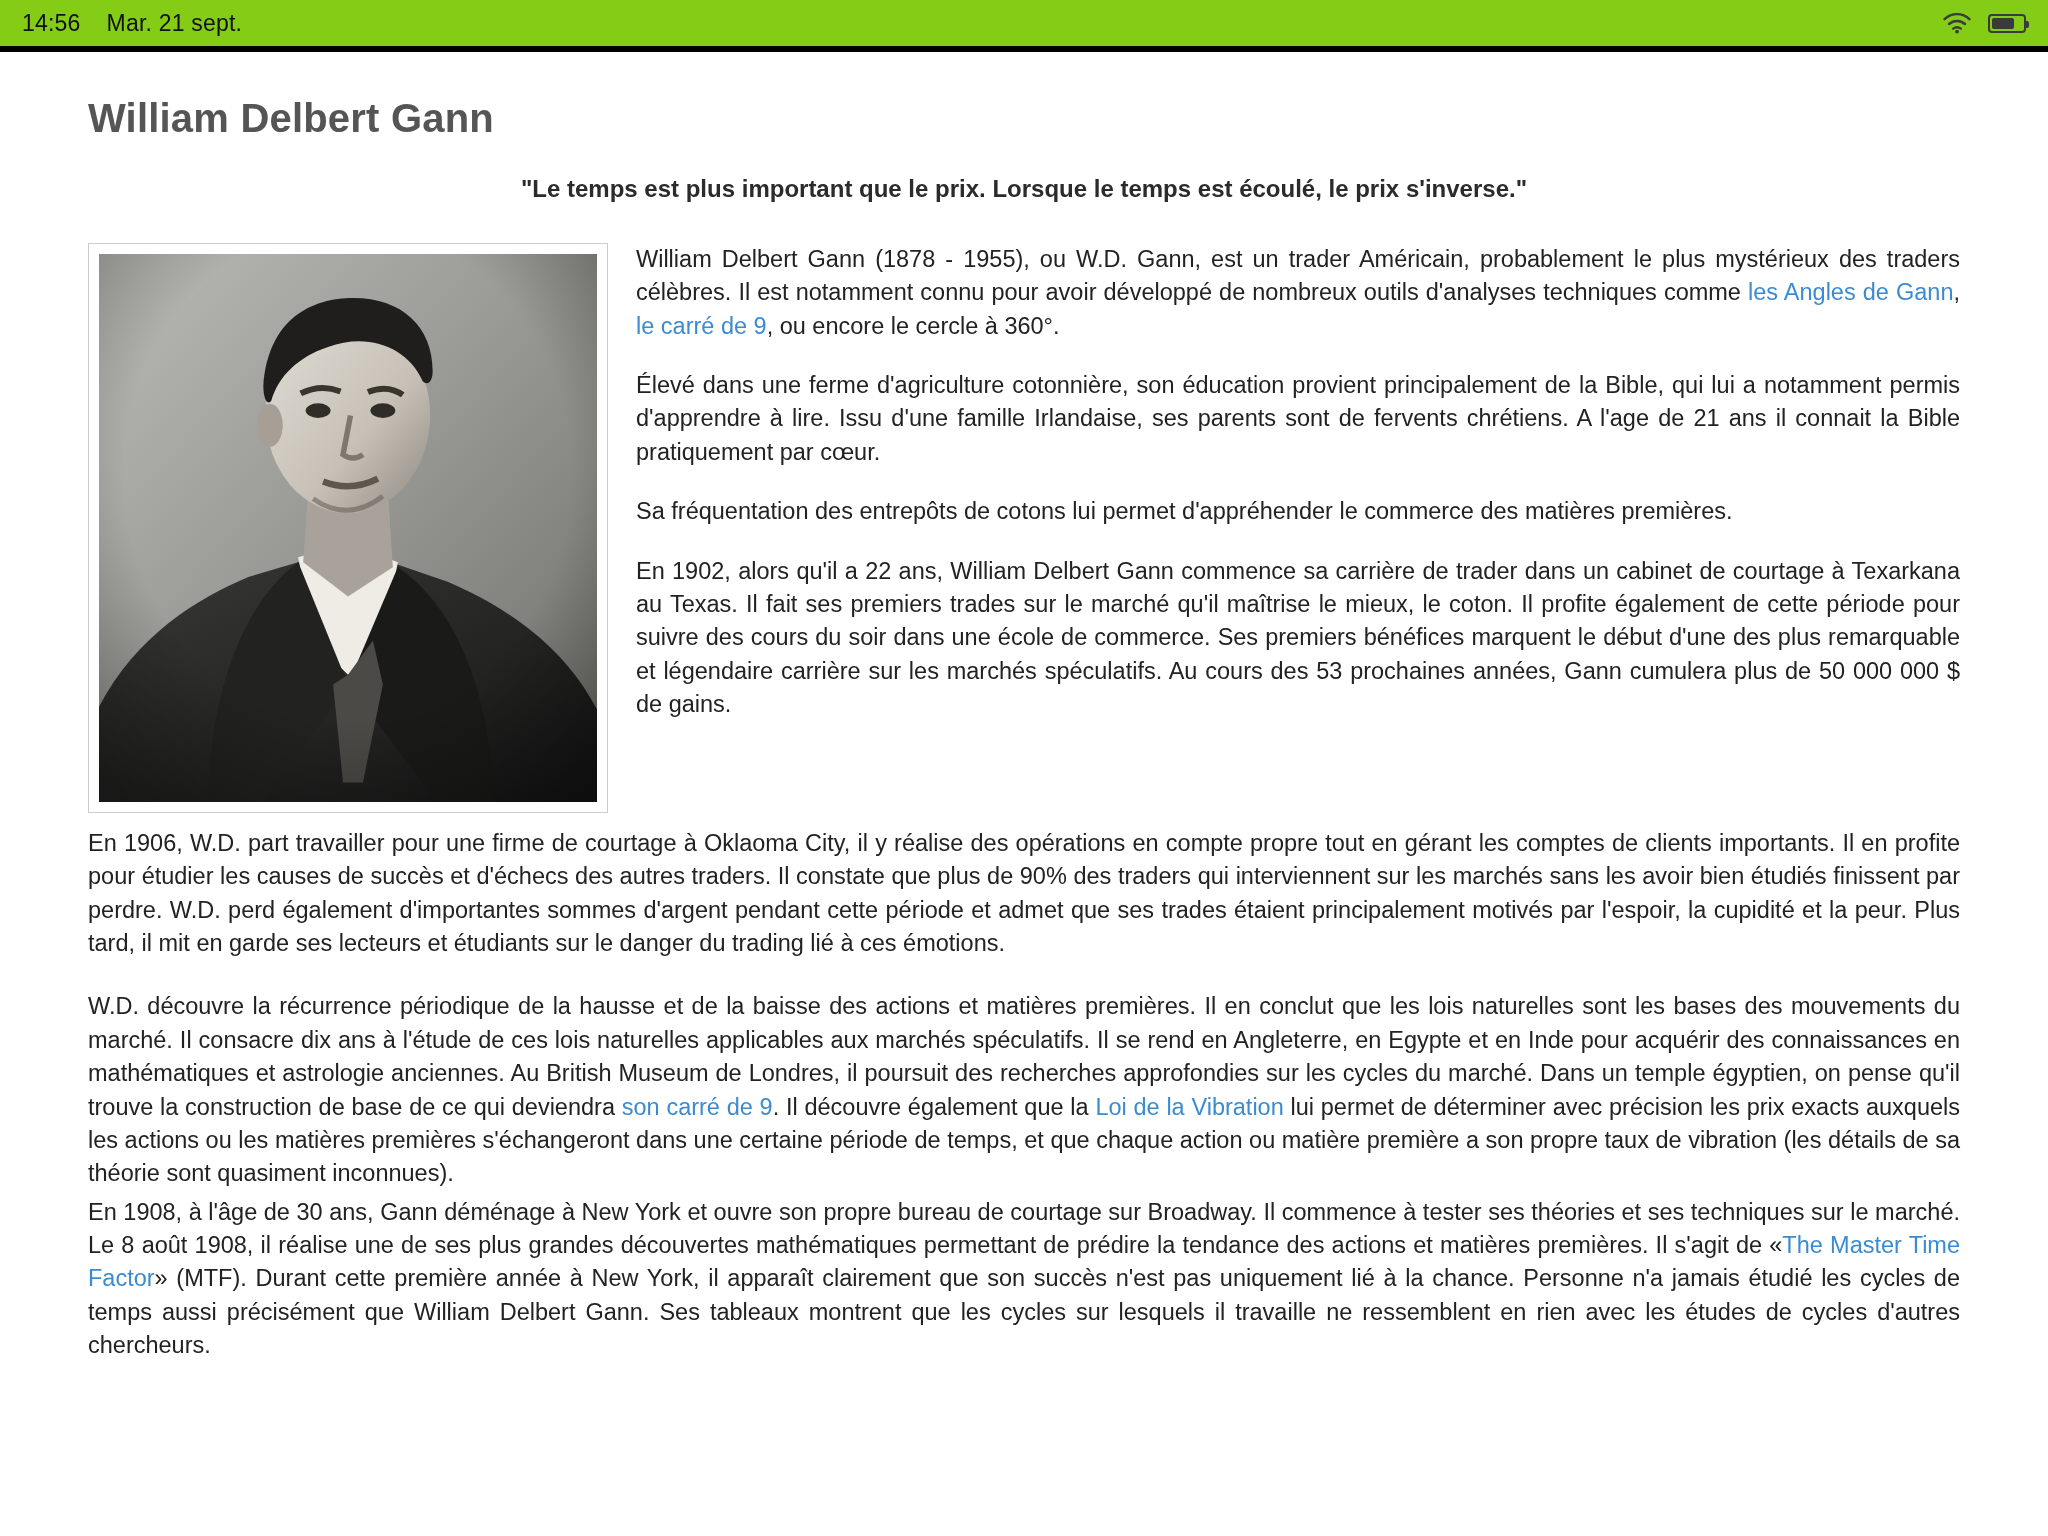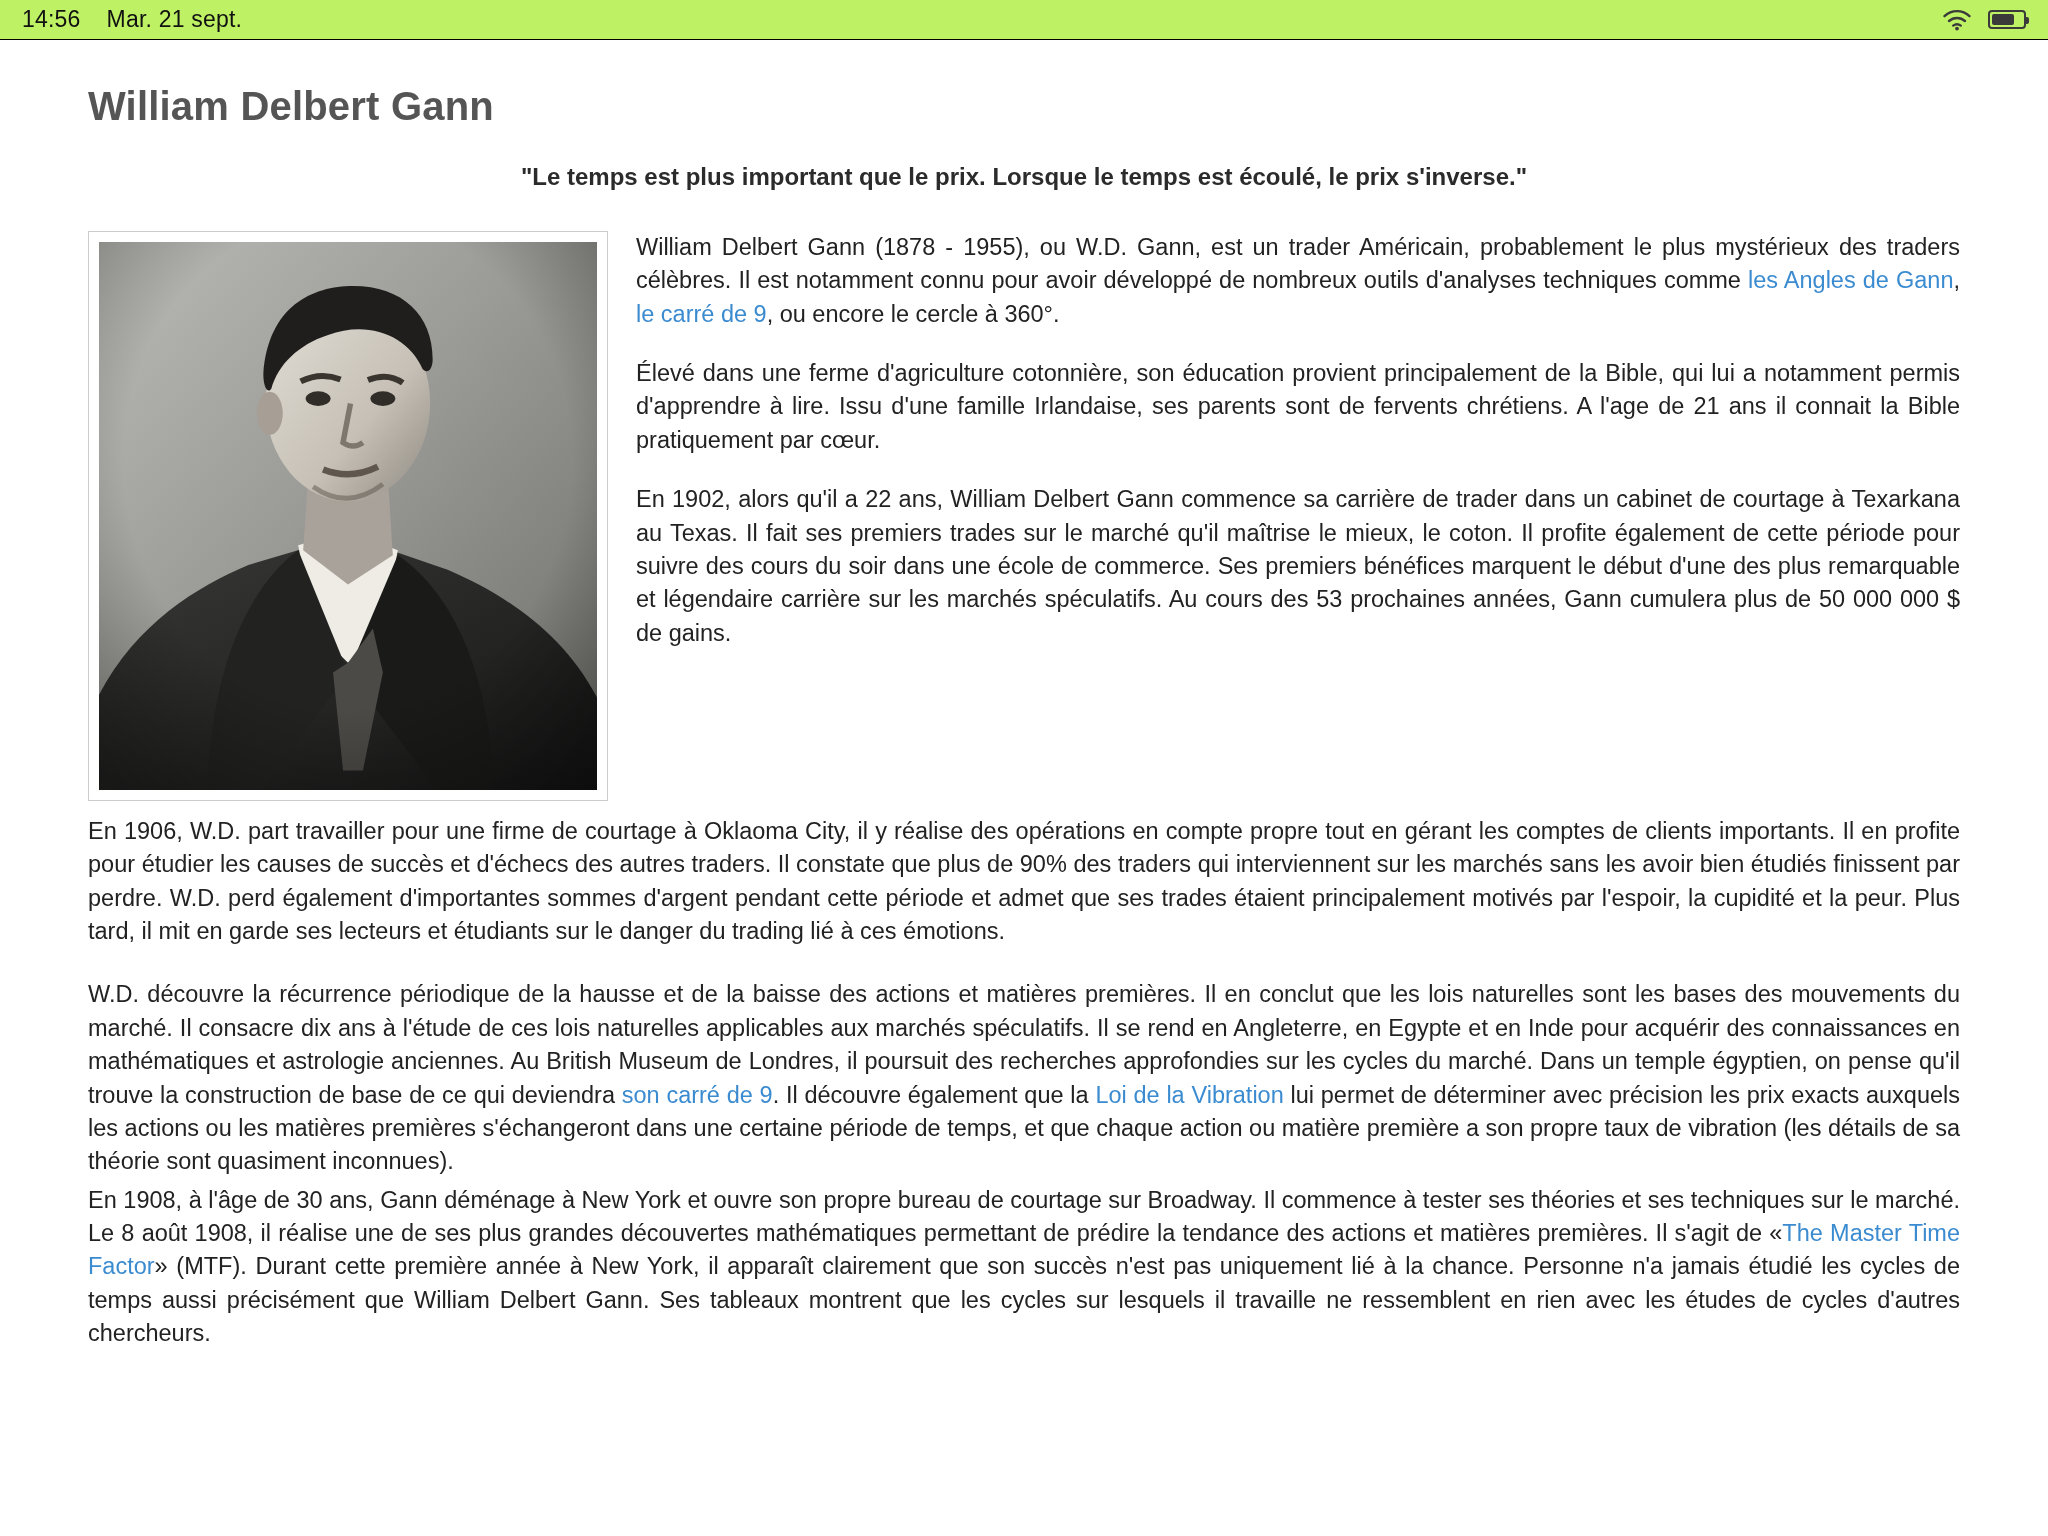--- a/index.html
+++ b/index.html
@@ -10,23 +10,23 @@
   body {
     width: 2048px;
     height: 1536px;
     overflow: hidden;
     font-family: "Liberation Sans", sans-serif;
     color: #222222;
   }
 
   
   .status-bar {
-    height: 40px;
-    background: #bef264;
-    border-bottom: 1px solid #000000;
+    height: 52px;
+    background: #84cc16;
+    border-bottom: 6px solid #000000;
     display: flex;
     align-items: center;
     padding: 0 22px;
     box-sizing: border-box;
   }
   .status-left {
     display: flex;
     align-items: baseline;
     gap: 26px;
   }
@@ -233,20 +233,21 @@
         </div>
       </div>
 
       <p>
         <span>William Delbert Gann (1878 - 1955), ou W.D. Gann, est un trader Américain, probablement le plus mystérieux des traders célèbres. Il est notamment connu pour avoir développé de nombreux outils d'analyses techniques comme </span><a class="link" href="#">les Angles de Gann</a><span>, </span><a class="link" href="#">le carré de 9</a><span>, ou encore le cercle à 360°.</span>
       </p>
 
 
       <p>Élevé dans une ferme d'agriculture cotonnière, son éducation provient principalement de la Bible, qui lui a notamment permis d'apprendre à lire. Issu d'une famille Irlandaise, ses parents sont de fervents chrétiens. A l'age de 21 ans il connait la Bible pratiquement par cœur.</p>
 
+      <p>Sa fréquentation des entrepôts de cotons lui permet d'appréhender le commerce des matières premières.</p>
 
       <p>En 1902, alors qu'il a 22 ans, William Delbert Gann commence sa carrière de trader dans un cabinet de courtage à Texarkana au Texas. Il fait ses premiers trades sur le marché qu'il maîtrise le mieux, le coton. Il profite également de cette période pour suivre des cours du soir dans une école de commerce. Ses premiers bénéfices marquent le début d'une des plus remarquable et légendaire carrière sur les marchés spéculatifs. Au cours des 53 prochaines années, Gann cumulera plus de 50 000 000 $ de gains.</p>
     </div>
 
     <div class="body-block">
       <p>En 1906, W.D. part travailler pour une firme de courtage à Oklaoma City, il y réalise des opérations en compte propre tout en gérant les comptes de clients importants.  Il en profite pour étudier les causes de succès et d'échecs des autres traders. Il constate que plus de 90% des traders qui interviennent sur les marchés sans les avoir bien étudiés finissent par perdre. W.D. perd également d'importantes sommes d'argent pendant cette période et admet que ses trades étaient principalement motivés par l'espoir, la cupidité et la peur. Plus tard, il mit en garde ses lecteurs et étudiants sur le danger du trading lié à ces émotions.</p>
 
       <p class="tight">
         <span>W.D. découvre la récurrence périodique de la hausse et de la baisse des actions et matières premières. Il en conclut que les lois naturelles sont les bases des mouvements du marché. Il consacre dix ans à l'étude de ces lois naturelles applicables aux marchés spéculatifs. Il se rend en Angleterre, en Egypte et en Inde pour acquérir des connaissances en mathématiques et astrologie anciennes. Au British Museum de Londres, il poursuit des recherches approfondies sur les cycles du marché. Dans un temple égyptien, on pense qu'il trouve la construction de base de ce qui deviendra </span><a class="link" href="#">son carré de 9</a><span>. Il découvre également que la </span><a class="link" href="#">Loi de la Vibration</a><span> lui permet de déterminer avec précision les prix exacts auxquels les actions ou les matières premières s'échangeront dans une certaine période de temps, et que chaque action ou matière première a son propre taux de vibration (les détails de sa théorie sont quasiment inconnues).</span>
       </p>

